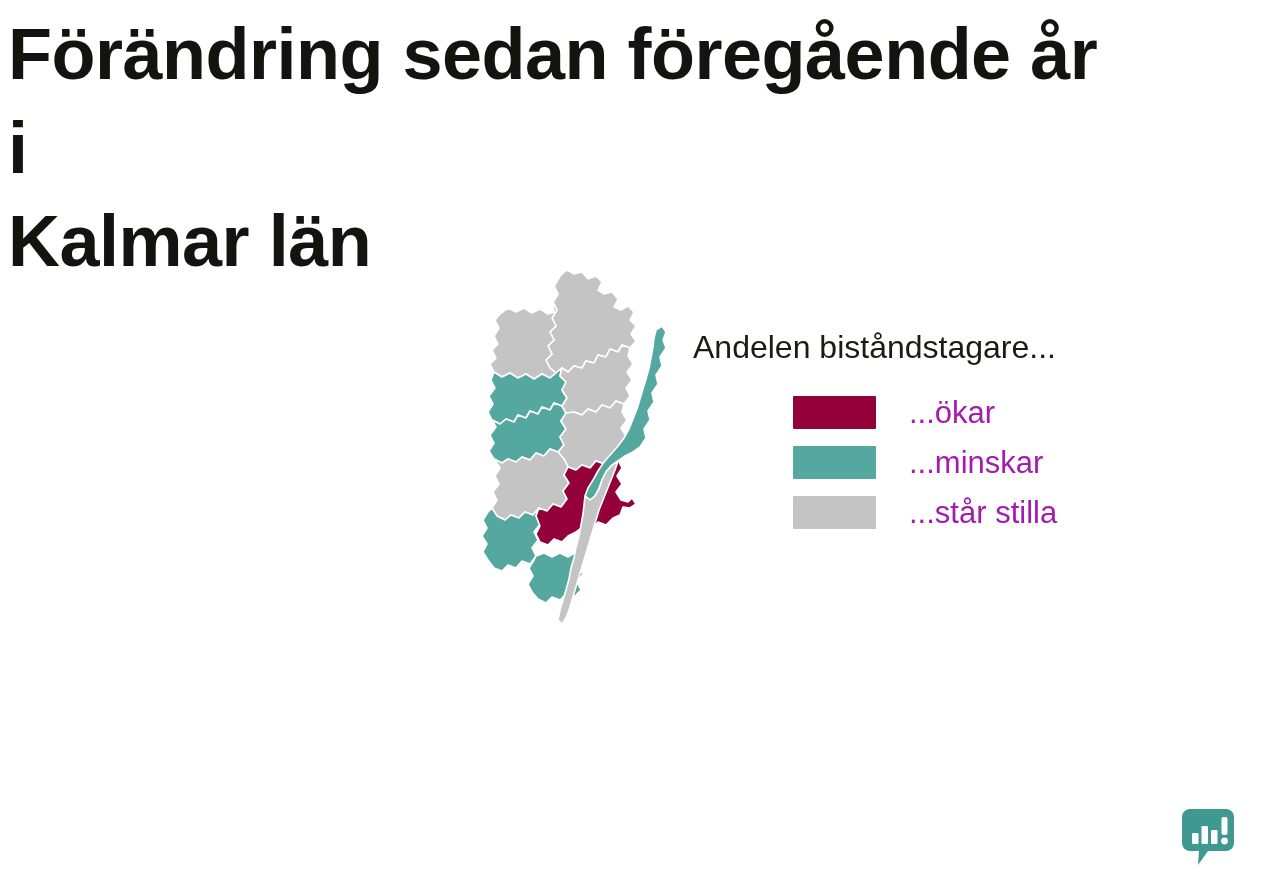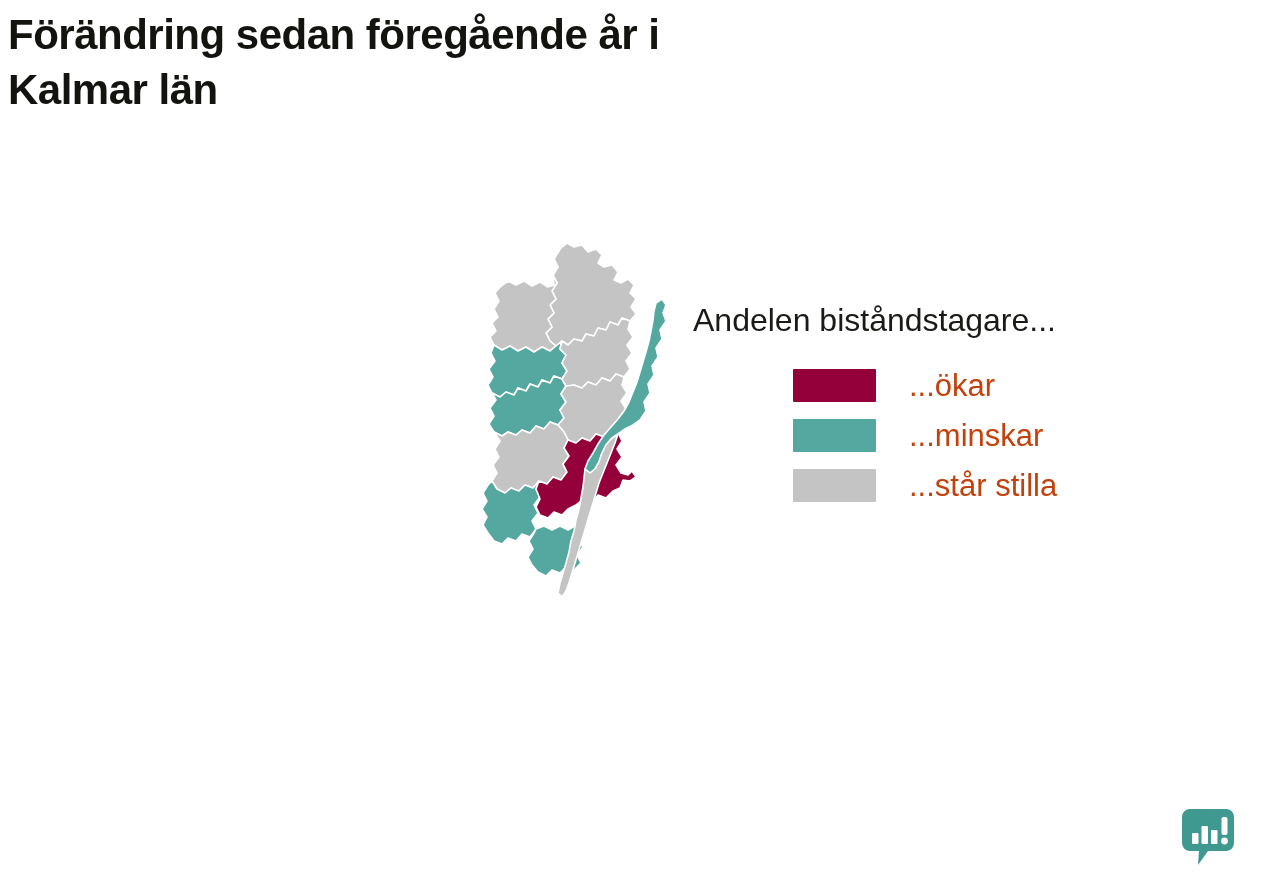--- a/index.html
+++ b/index.html
@@ -17,33 +17,33 @@
     color: #13140f;
     -webkit-font-smoothing: antialiased;
   }
 
   
   .title {
     position: absolute;
     left: 8px;
     top: 8px;
     width: 1100px;
-    font-size: 42px;
+    font-size: 72px;
     line-height: 1.30;
     font-weight: 700;
     letter-spacing: -0.5px;
     color: #13140f;
     white-space: pre-line;
   }
 
   
   .figure {
     position: absolute;
     left: 0;
-    top: 165px;
+    top: 192px;
     width: 1074px;
     height: 470px;
   }
 
   .map-wrap {
     position: absolute;
     left: 470px;
     top: 70px;
     width: 215px;
     height: 380px;
@@ -84,21 +84,21 @@
   }
   .legend-swatch {
     width: 83px;
     height: 33px;
     flex: 0 0 auto;
     border-radius: 1px;
   }
   .legend-label {
     font-size: 31px;
     line-height: 1;
-    color: #c2410c;
+    color: #a21caf;
     margin-left: 33px;
     white-space: nowrap;
   }
 
   
   .footer {
     position: absolute;
     right: 14px;
     bottom: 8px;
     display: flex;

